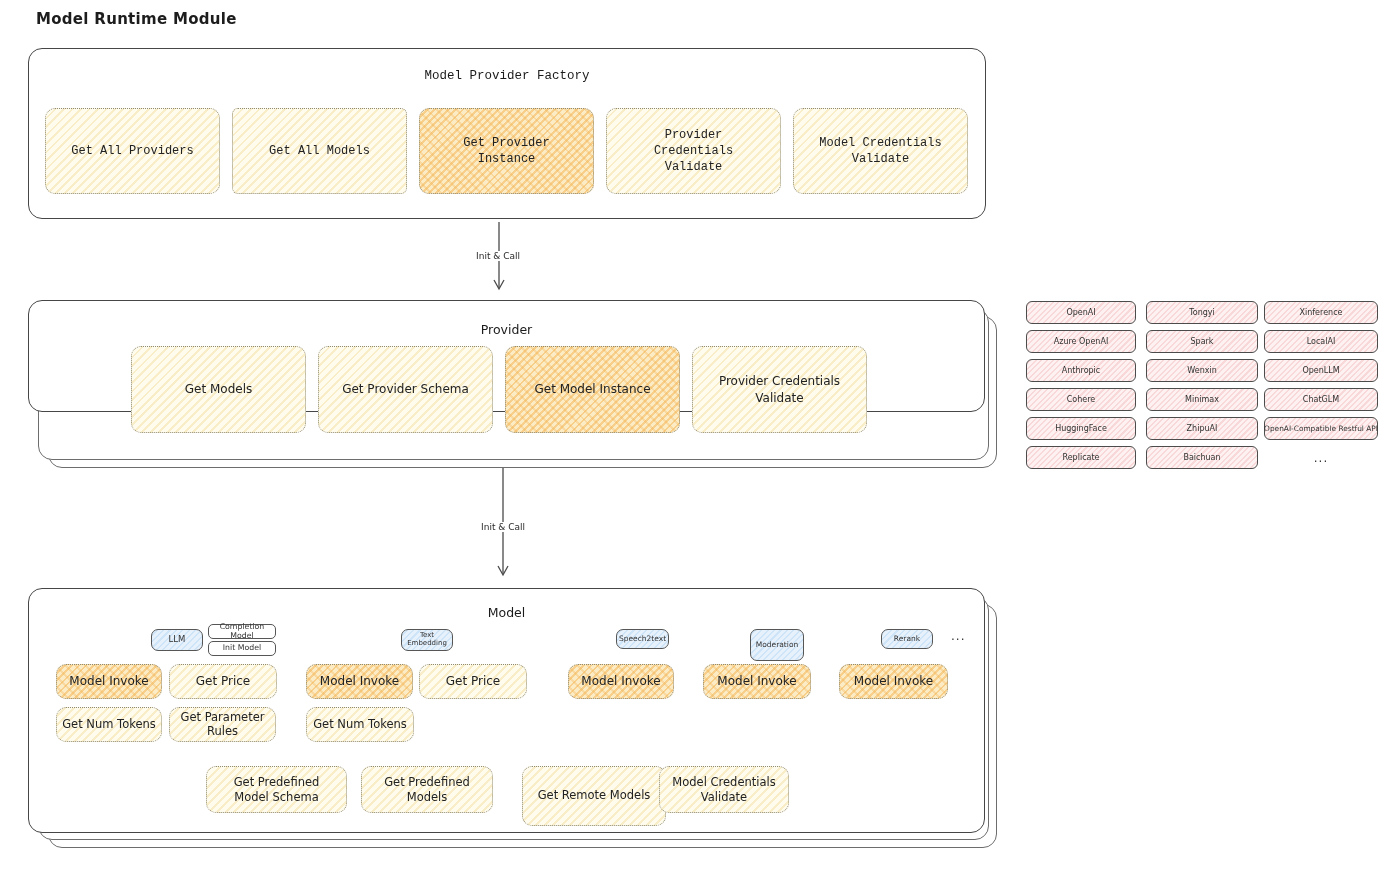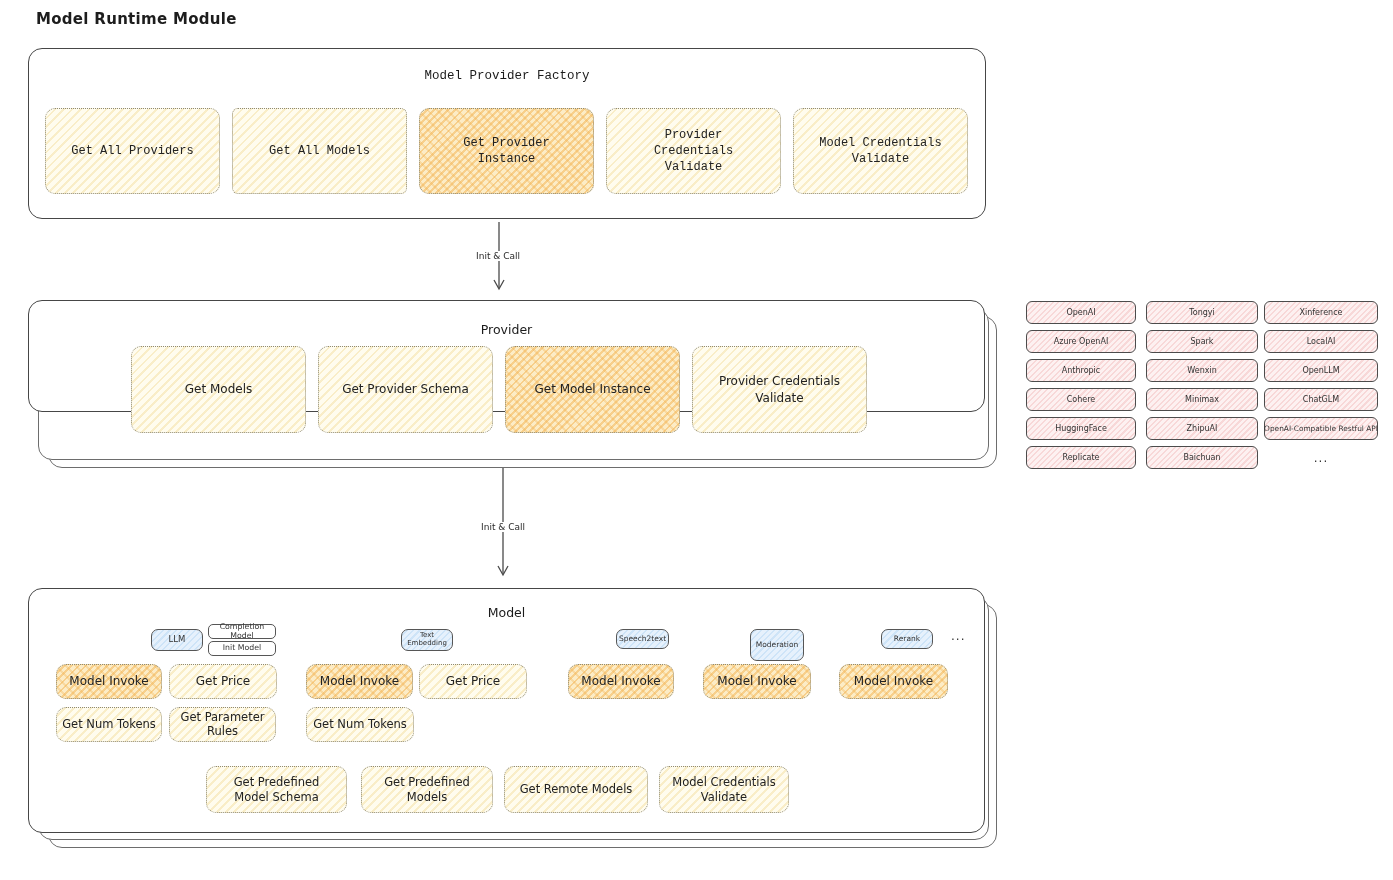--- a/index.html
+++ b/index.html
@@ -189,21 +189,21 @@
       </div>
 
     <div class="more-dots" style="left:922px; top:40px;">...</div>
 
     <div class="node yellow abs" style="left:177px; top:177px; width:141px; height:47px; font-size:11.5px; line-height:1.25;">
         <span style="padding:0 8px;">Get Predefined Model Schema</span>
       </div>
     <div class="node yellow abs" style="left:332px; top:177px; width:132px; height:47px; font-size:11.5px; line-height:1.25;">
         <span style="padding:0 18px;">Get Predefined Models</span>
       </div>
-    <div class="node yellow abs" style="left:475px; top:177px; width:144px; height:47px; font-size:11.5px;">
+    <div class="node yellow abs" style="left:493px; top:177px; width:144px; height:60px; font-size:11.5px;">
         <span style="padding:0 4px;">Get Remote Models</span>
       </div>
     <div class="node yellow abs" style="left:630px; top:177px; width:130px; height:47px; font-size:11.5px; line-height:1.25;">
         <span style="padding:0 10px;">Model Credentials Validate</span>
       </div>
   </div>
 
 </div>
 
 </body></html>

